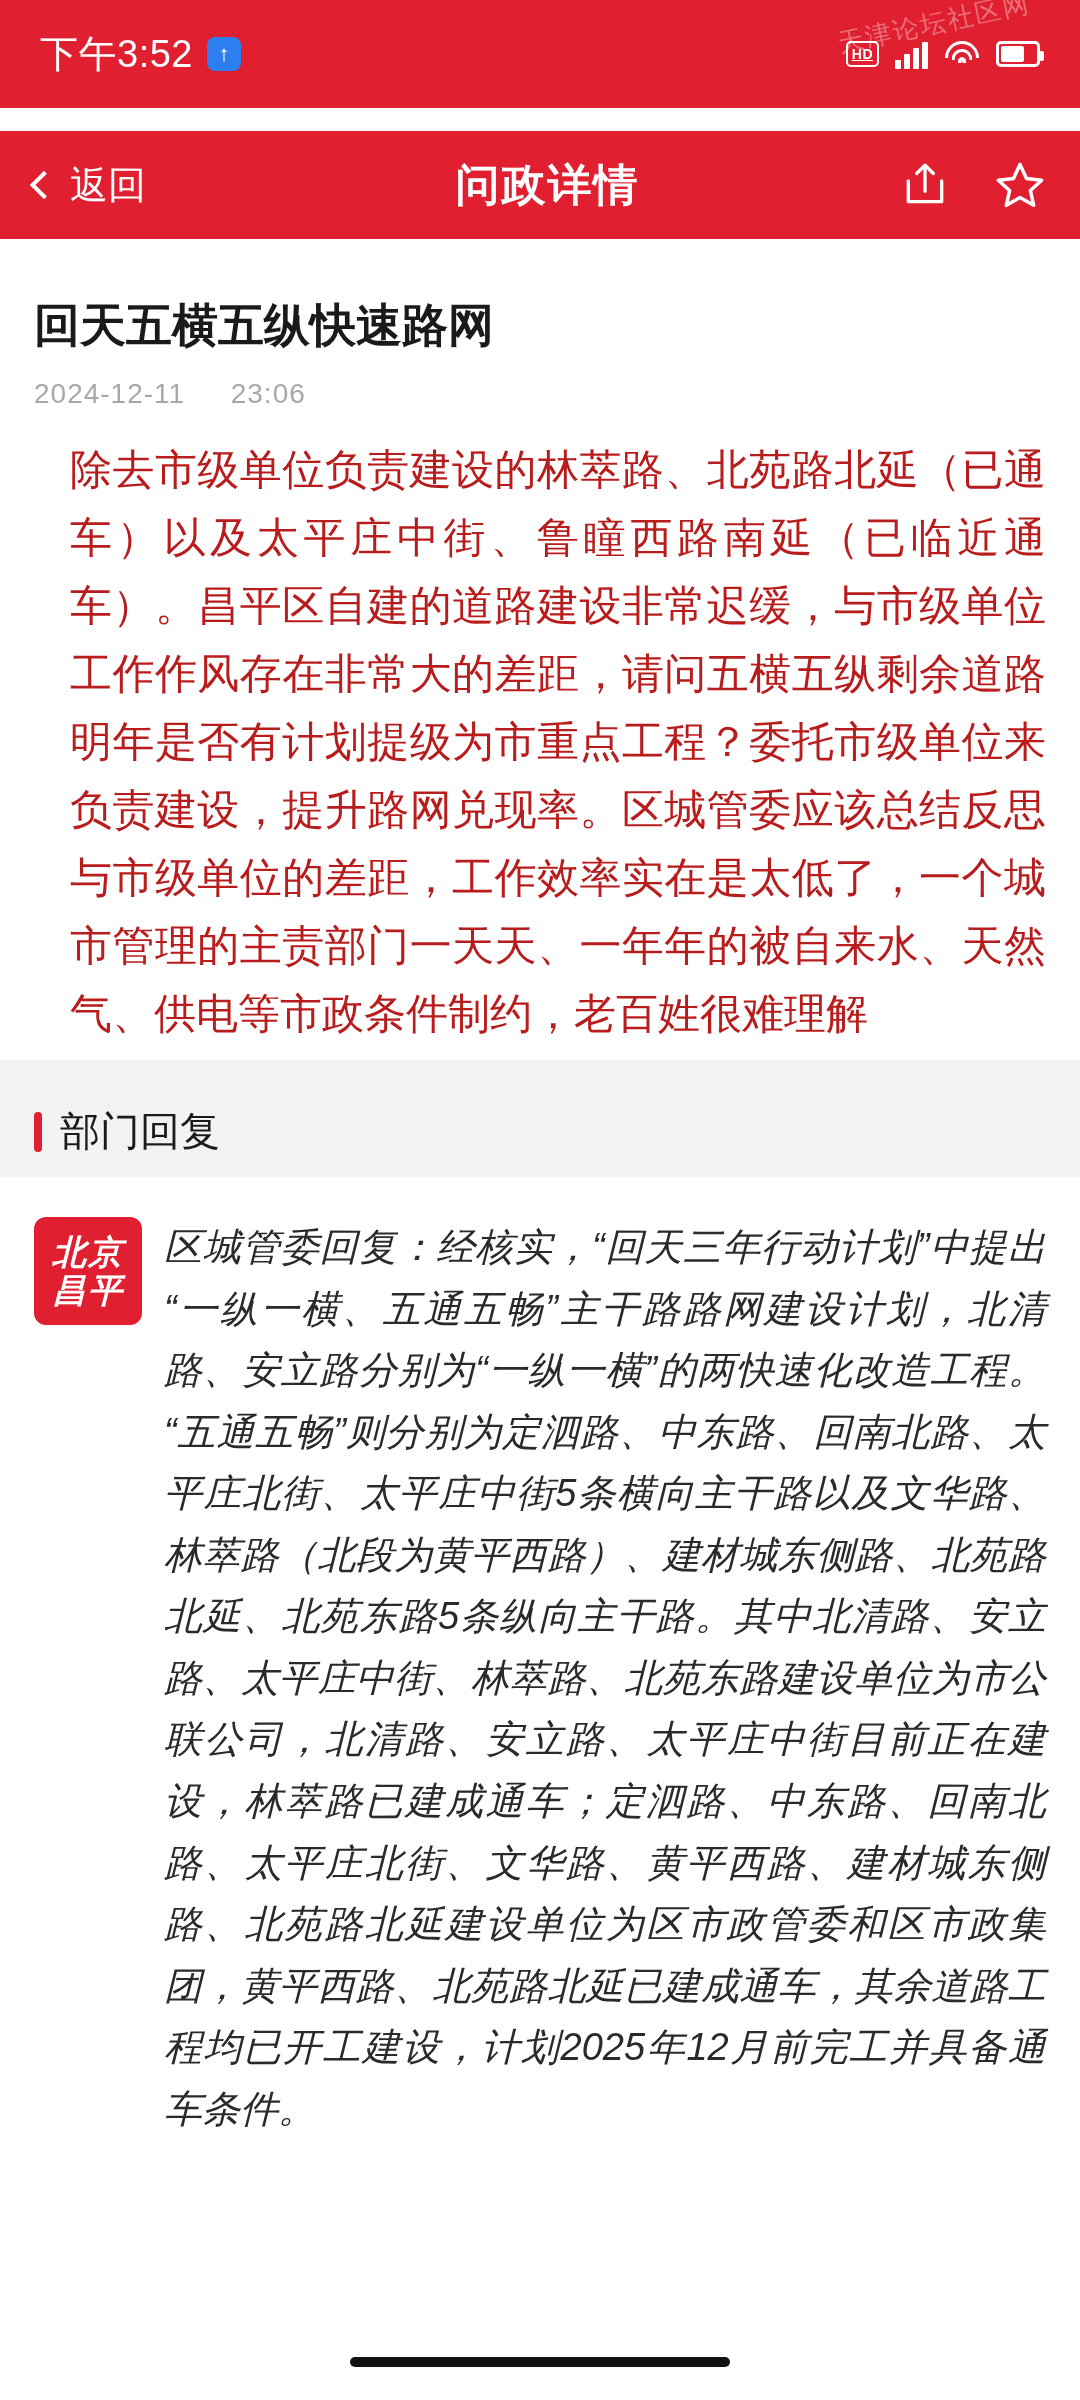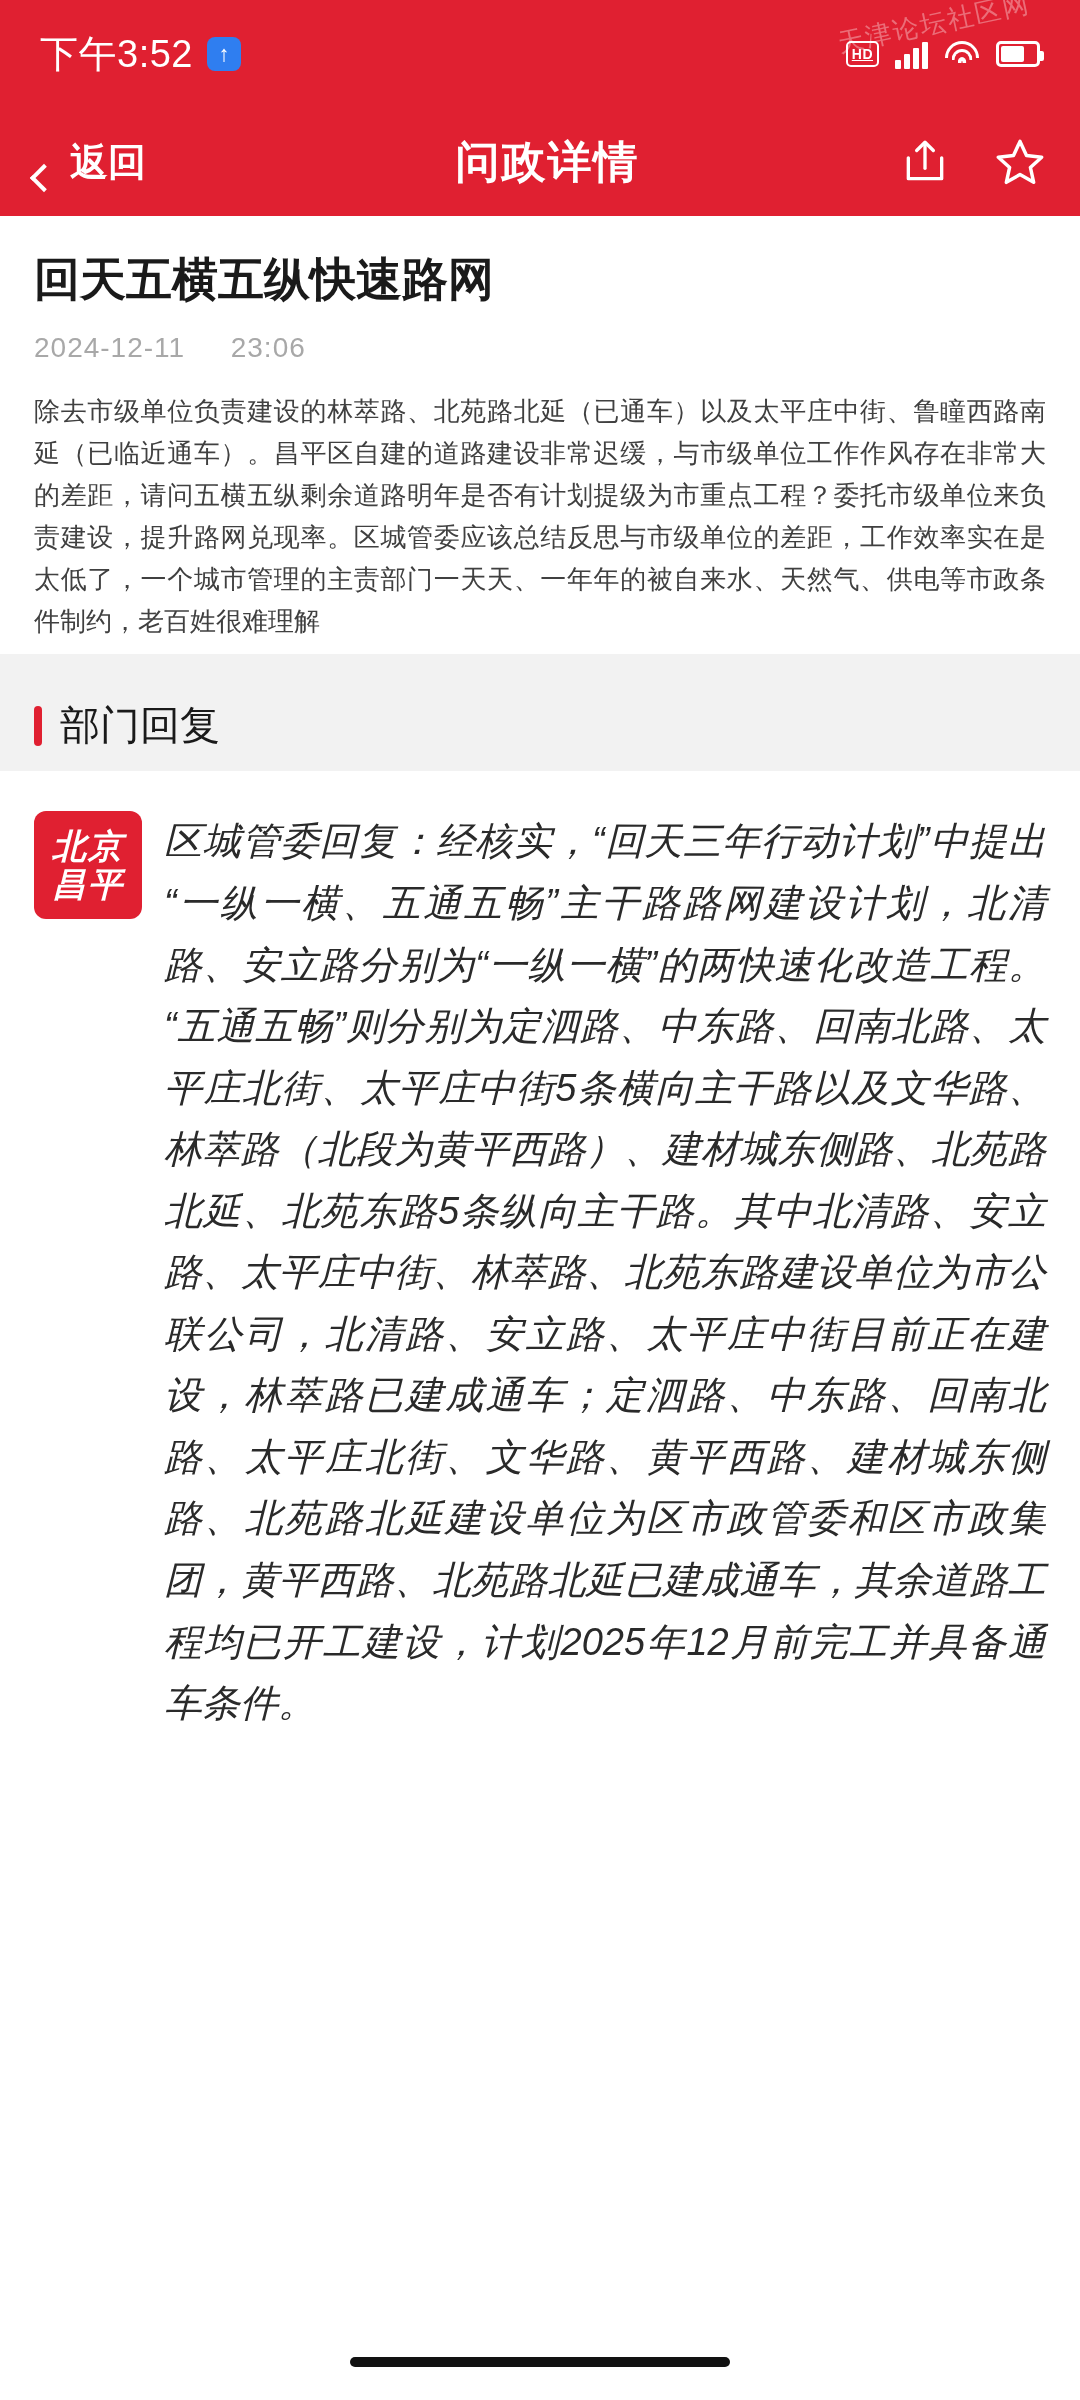--- a/index.html
+++ b/index.html
@@ -10,20 +10,21 @@
     font-family: "Liberation Sans", "DejaVu Sans", sans-serif;
     overflow: hidden;
   }
   .phone {
     position: relative;
     width: 1080px;
     height: 2400px;
     background: #ffffff;
     display: flex;
     flex-direction: column;
+    gap: 23px;
   }
 
   
   .status-bar {
     position: relative;
     height: 108px;
     background: #e02031;
     color: #ffffff;
     display: flex;
     align-items: center;
@@ -97,24 +98,23 @@
     background: #e02031;
     display: flex;
     align-items: center;
     padding: 0 34px;
     color: #fff;
     flex: none;
     position: relative;
   }
   .back-btn {
     display: flex;
-    align-items: flex-end;
+    align-items: center;
     gap: 12px;
     font-size: 38px;
-    font-weight: bold;
   }
   .chev-left {
     width: 20px; height: 20px;
     border-left: 4px solid #fff;
     border-bottom: 4px solid #fff;
     transform: rotate(45deg);
     display: inline-block;
     margin-right: 4px;
   }
   .nav-title {
@@ -152,24 +152,25 @@
   }
   .post-date {
     margin-top: 22px;
     font-size: 28px;
     color: #a8a8a8;
     letter-spacing: 1px;
   }
   .post-date .sep { display:inline-block; width: 28px; }
   .post-body {
     margin-top: 26px;
-    font-size: 26px;
+    font-size: 42px;
     line-height: 1.62;
-    color: #404040;
+    color: #b91c1c;
     text-align: justify;
+    margin-left: 36px;
   }
 
   .section-divider {
     height: 24px;
     background: #f2f2f2;
   }
   .reply-header {
     display: flex;
     align-items: center;
     gap: 18px;

